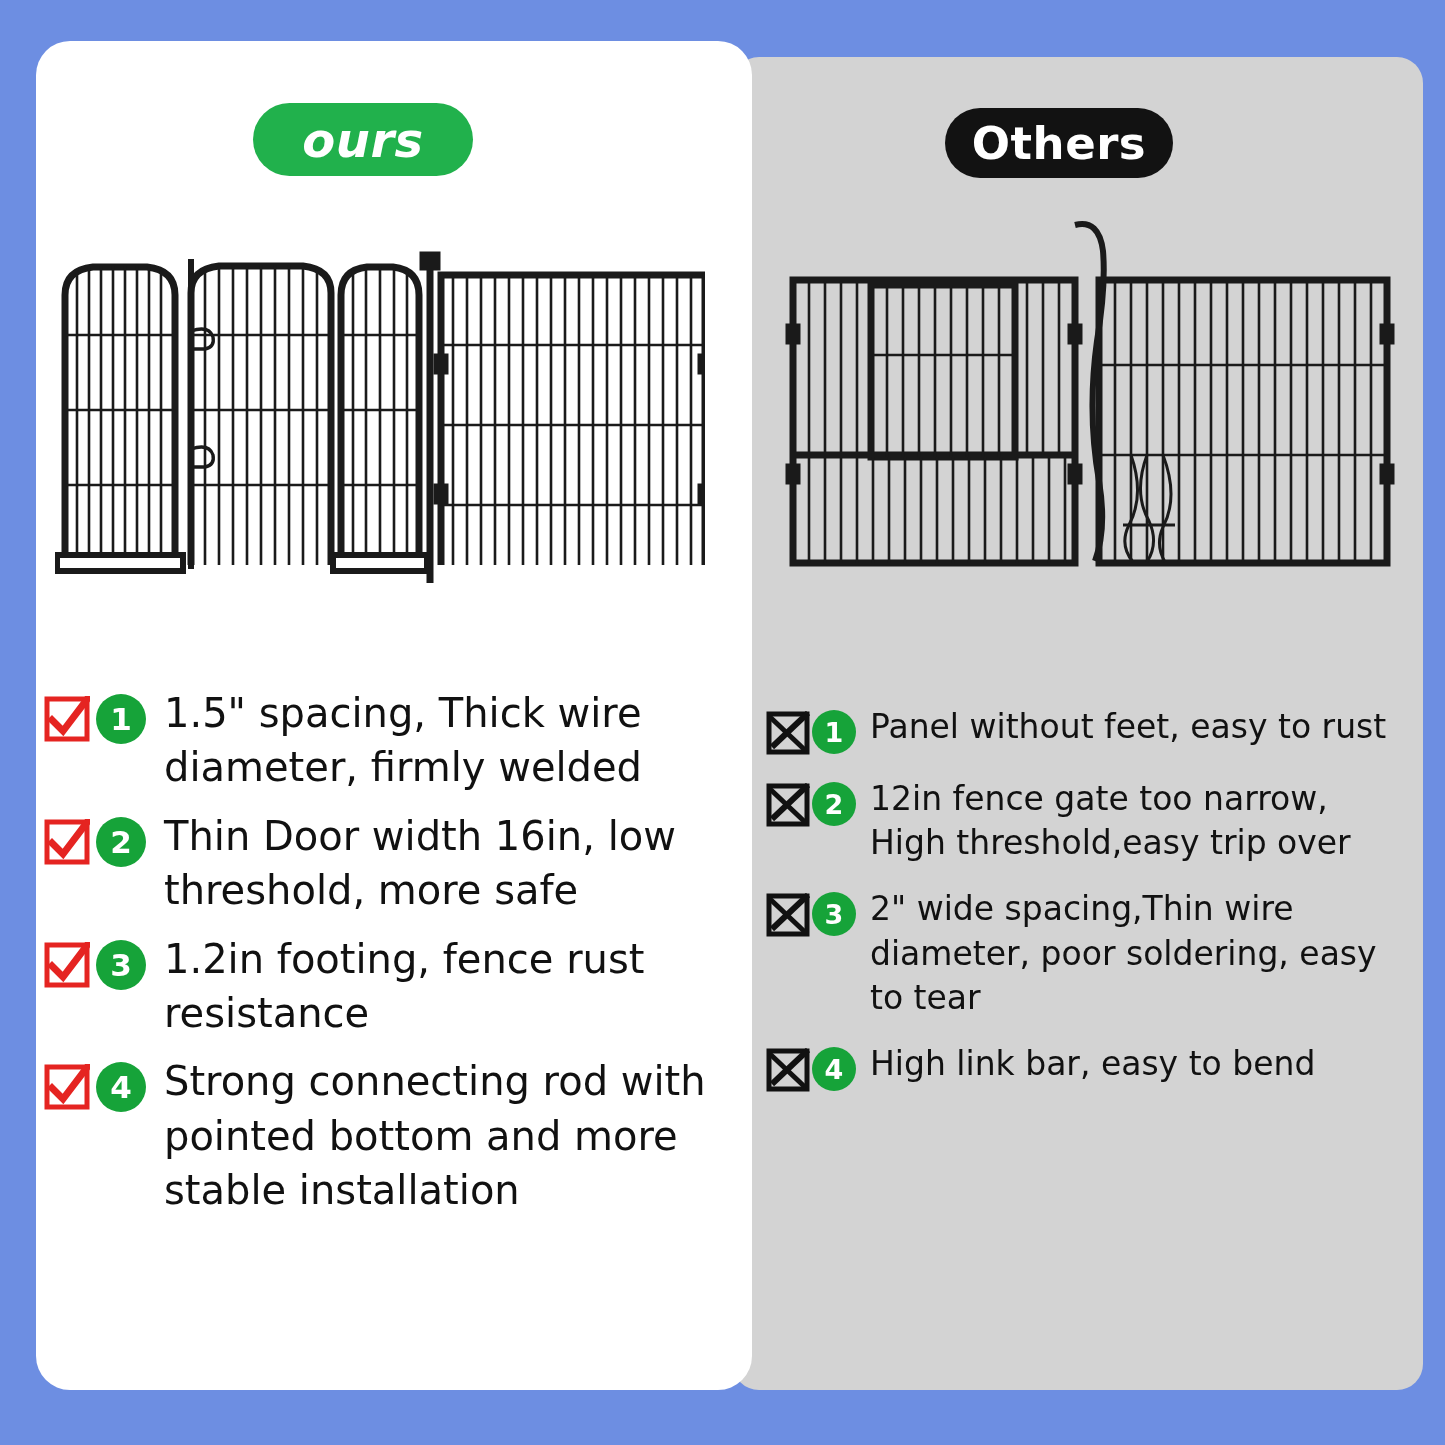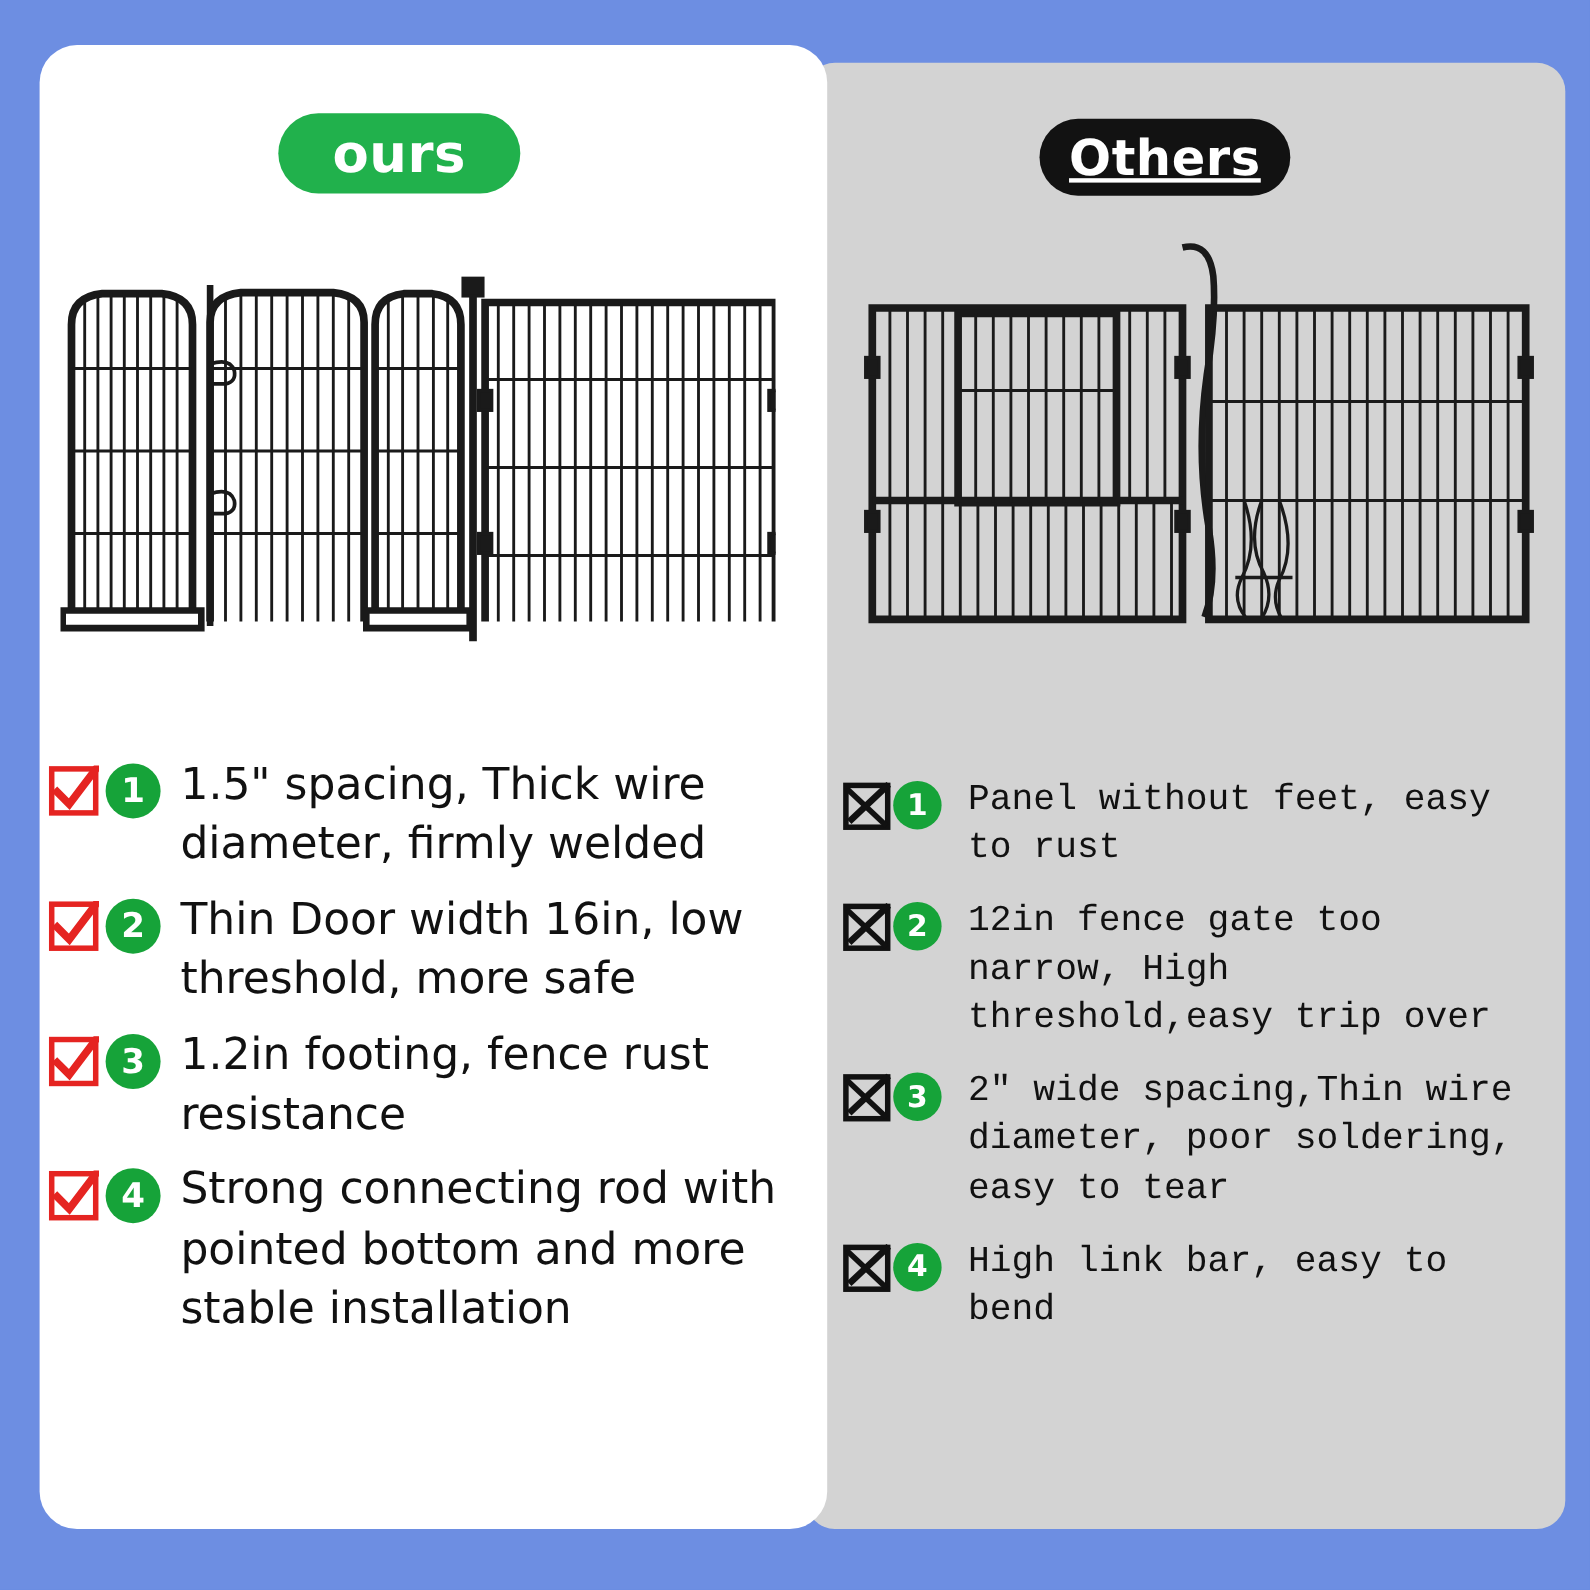--- a/index.html
+++ b/index.html
@@ -52,29 +52,29 @@
     font-weight: bold;
     letter-spacing: 0.5px;
   }
   .badge-ours {
     left: 253px;
     top: 103px;
     width: 220px;
     height: 73px;
     background: #21b14c;
     font-size: 48px;
+    font-style: italic;
   }
   .badge-others {
     left: 945px;
     top: 108px;
     width: 228px;
     height: 70px;
     background: #121212;
     font-size: 45px;
-    text-decoration: underline;
   }
 
   
   .illo {
     position: absolute;
   }
   .illo-ours {
     left: 55px;
     top: 235px;
     width: 650px;
@@ -146,22 +146,21 @@
   .txt {
     margin-left: 18px;
     font-size: 40px;
     line-height: 1.36;
     color: #111111;
     font-family: "DejaVu Sans", "Liberation Sans", sans-serif;
   }
   .list-others .txt {
     font-size: 33px;
     line-height: 1.34;
-    margin-left: 24px;
-    font-family: Liberation Mono, monospace;
+    margin-left: 14px;
   }
 
   
   svg.fence { display: block; }
 </style>
 </head>
 <body>
 
 <div class="stage">
 

